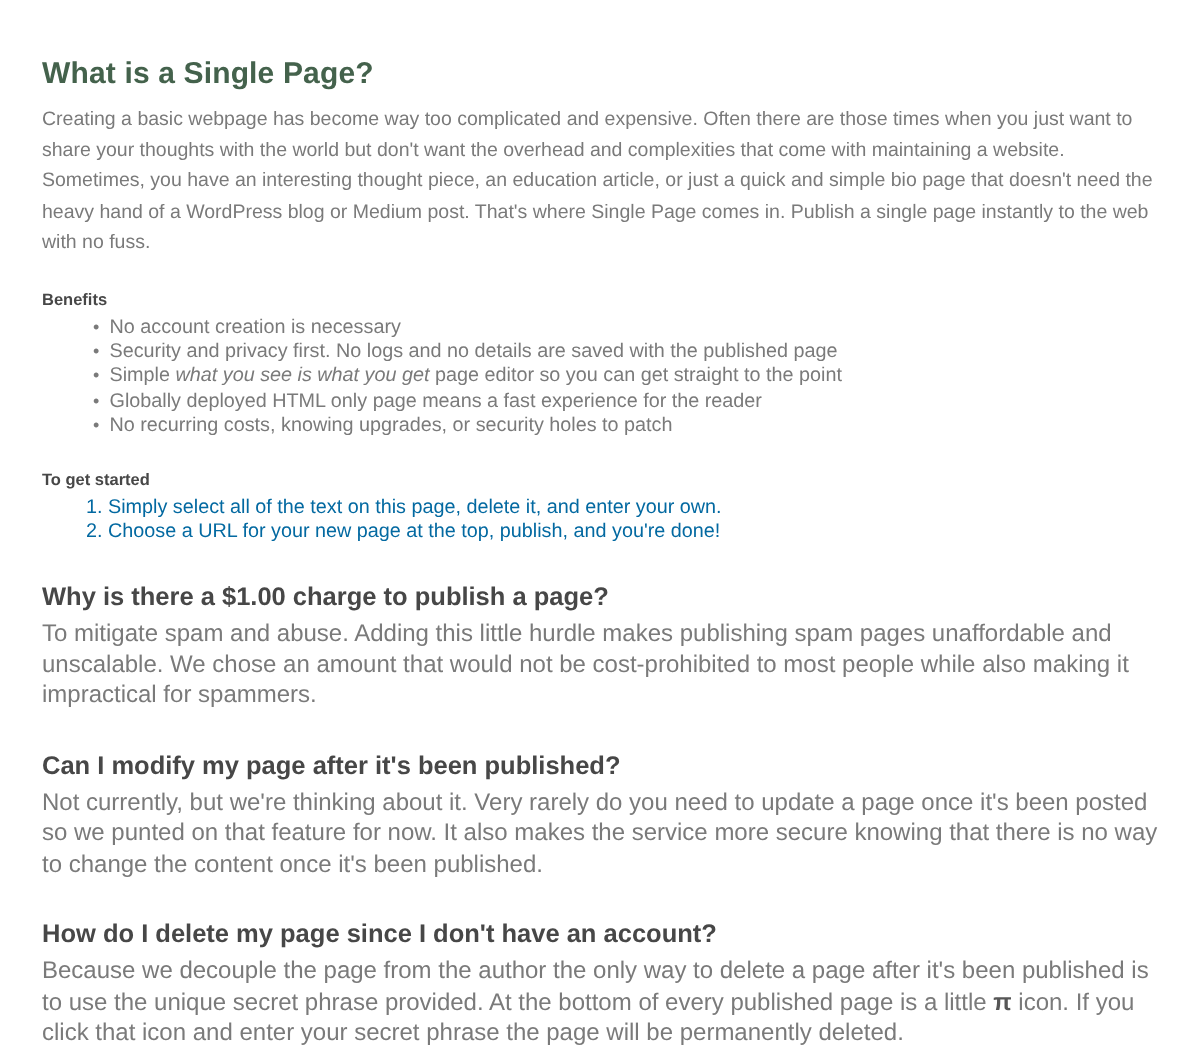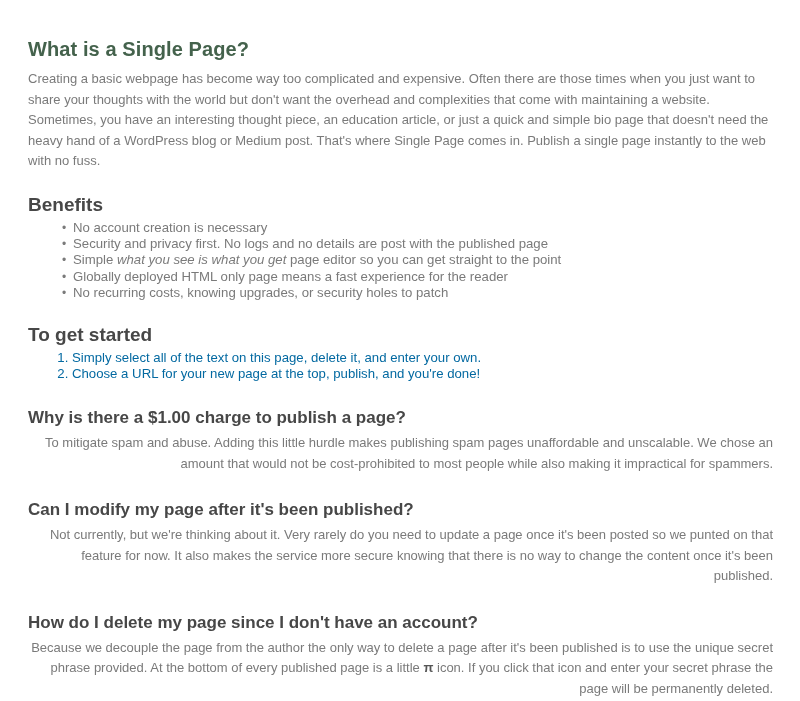--- a/index.html
+++ b/index.html
@@ -22,21 +22,21 @@
     margin: 0 0 8px 0;
     letter-spacing: 0.1px;
   }
   .intro {
     font-size: 13px;
     line-height: 20.5px;
     margin: 0;
     color: #7a7a7a;
   }
   .subhead {
-    font-size: 19px;
+    font-size: 11px;
     font-weight: 700;
     color: #474747;
     margin: 22px 0 4px 0;
   }
   ul.benefits-list {
     list-style: none;
     margin: 0;
     padding: 0 0 0 34px;
     font-size: 13.2px;
     line-height: 16.4px;
@@ -66,25 +66,24 @@
     margin: 27px 0 0 0;
     letter-spacing: 0.2px;
   }
   .qa-question {
     font-size: 17px;
     font-weight: 700;
     color: #474747;
     margin: 26px 0 5px 0;
   }
   .qa-answer {
-    font-size: 13px;
+    font-size: 16px;
     line-height: 20.5px;
     margin: 0;
     color: #7a7a7a;
-    text-align: right;
   }
   .em-italic { font-style: italic; text-align: right; }
   .pi-bold { font-weight: 700; color: #565656; }
 </style>
 </head>
 <body>
 
 <div class="page">
 
   <h1 class="page-title" style="color: rgb(68, 98, 76); margin-top: 28px;">What is a Single Page?</h1>
@@ -92,21 +91,21 @@
   <p class="intro">Creating a basic webpage has become way too complicated and expensive. Often there are those times when you just want to share your thoughts with the world but don't want the overhead and complexities that come with maintaining a website. Sometimes, you have an interesting thought piece, an education article, or just a quick and simple bio page that doesn't need the heavy hand of a WordPress blog or Medium post. That's where Single Page comes in. Publish a single page instantly to the web with no fuss.</p>
 
   <h4 class="subhead">Benefits</h4>
   <ul class="benefits-list">
     <li>
       <span class="bullet">•</span>
       <span>No account creation is necessary</span>
     </li>
     <li>
       <span class="bullet">•</span>
-      <span>Security and privacy first. No logs and no details are post with the published page</span>
+      <span>Security and privacy first. No logs and no details are saved with the published page</span>
     </li>
     <li>
       <span class="bullet">•</span>
       <span>Simple </span><span class="em-italic">what you see is what you get</span><span> page editor so you can get straight to the point</span>
     </li>
     <li>
       <span class="bullet">•</span>
       <span>Globally deployed HTML only page means a fast experience for the reader</span>
     </li>
     <li>

